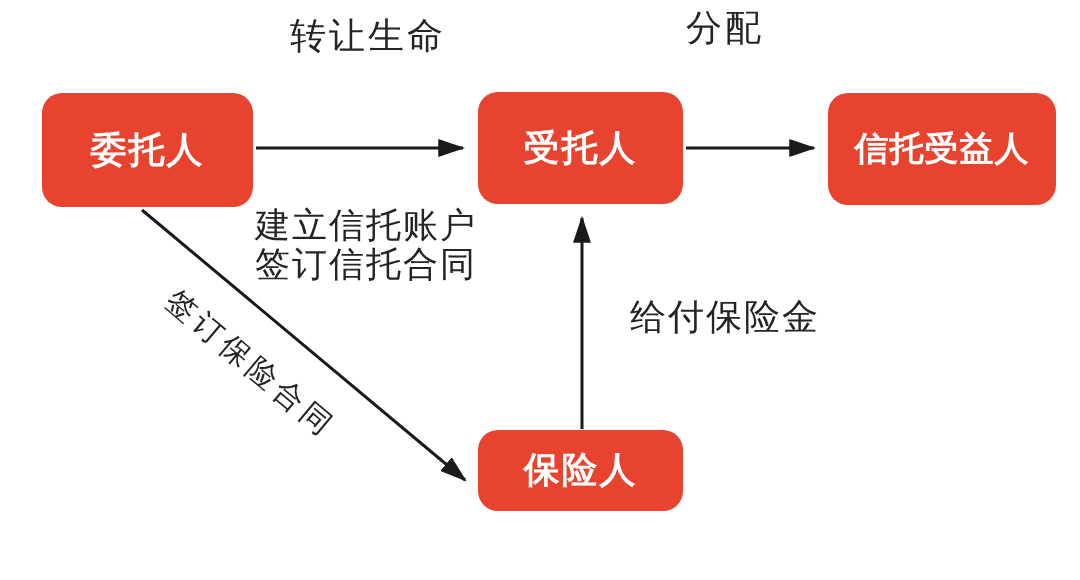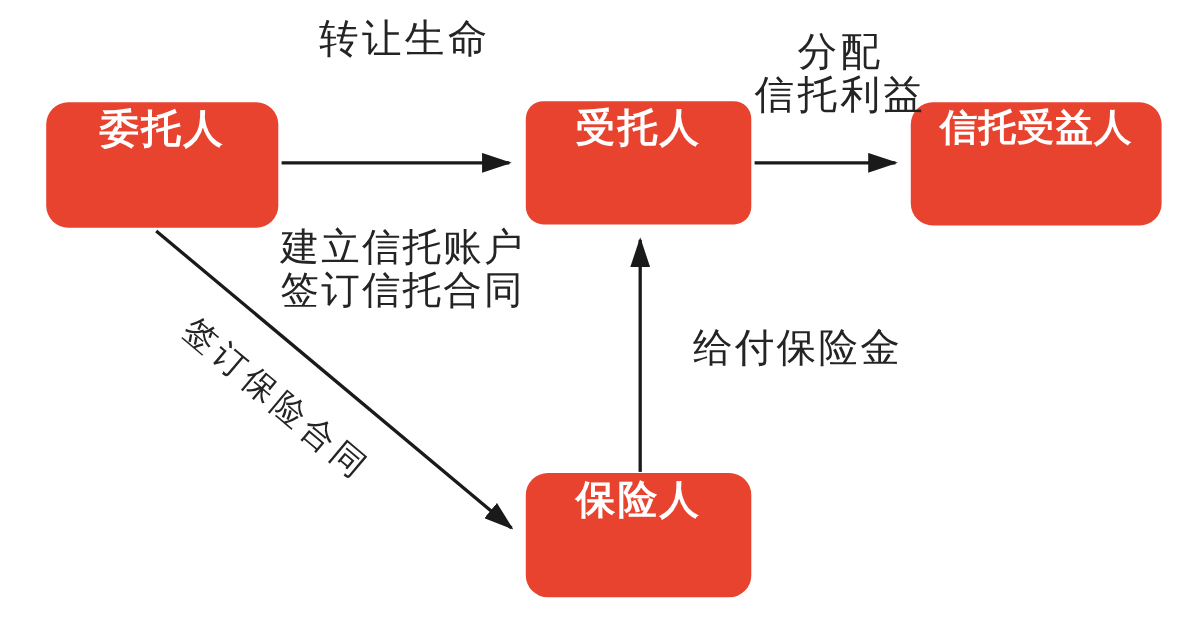--- a/index.html
+++ b/index.html
@@ -19,49 +19,50 @@
     position: absolute;
     left: 0; top: 0;
     width: 1080px;
     height: 580px;
   }
   .node {
     position: absolute;
     background: #E8432F;
     border-radius: 20px;
     display: flex;
+    align-items: center;
     justify-content: center;
   }
   .node-label {
     color: #ffffff;
     font-weight: 700;
     font-size: 36px;
     letter-spacing: 2px;
     font-family: "Liberation Sans", sans-serif;
     white-space: nowrap;
   }
   .node-settlor      { left: 42px;  top: 93px;  width: 211px; height: 114px; }
-  .node-trustee      { left: 478px; top: 92px;  width: 205px; height: 112px; border-radius: 16px; }
+  .node-trustee      { left: 478px; top: 92px;  width: 205px; height: 112px; }
   .node-beneficiary  { left: 828px; top: 93px;  width: 228px; height: 112px; }
   .node-beneficiary .node-label { font-size: 34px; letter-spacing: 1px; }
-  .node-insurer      { left: 478px; top: 430px; width: 205px; height: 113px; }
+  .node-insurer      { left: 478px; top: 430px; width: 205px; height: 81px; }
 
   .edge-label {
     position: absolute;
     color: #242424;
     font-family: "DejaVu Serif", "Liberation Serif", serif;
     font-size: 36px;
     line-height: 39px;
     letter-spacing: 3px;
     white-space: nowrap;
   }
   .lbl-line { display: block; }
 
   .label-transfer      { left: 290px; top: 16px; }
-  .label-distribute    { left: 686px; top: 28px; text-align: center; }
+  .label-distribute    { left: 686px; top: 8px; }
   .label-trustcontract { left: 255px; top: 206px; font-size: 35px; line-height: 39px; letter-spacing: 2px; }
   .label-paybenefit    { left: 630px; top: 297px; letter-spacing: 2px; }
   .label-inscontract {
     left: 183px; top: 281px;
     font-size: 30px;
     letter-spacing: 5px;
     transform: rotate(40deg);
     transform-origin: 0 0;
   }
 </style>
@@ -94,21 +95,20 @@
   <div class="node node-insurer">
     <span class="node-label">保险人</span>
   </div>
 
   <div class="edge-label label-transfer">
     <span class="lbl-line">转让生命</span>
   </div>
 
   <div class="edge-label label-distribute">
     <span class="lbl-line">分配</span>
-    <span class="lbl-line">信托利益</span>
   </div>
 
   <div class="edge-label label-trustcontract">
     <span class="lbl-line">建立信托账户</span>
     <span class="lbl-line">签订信托合同</span>
   </div>
 
   <div class="edge-label label-inscontract">
     <span class="lbl-line">签订保险合同</span>
   </div>

